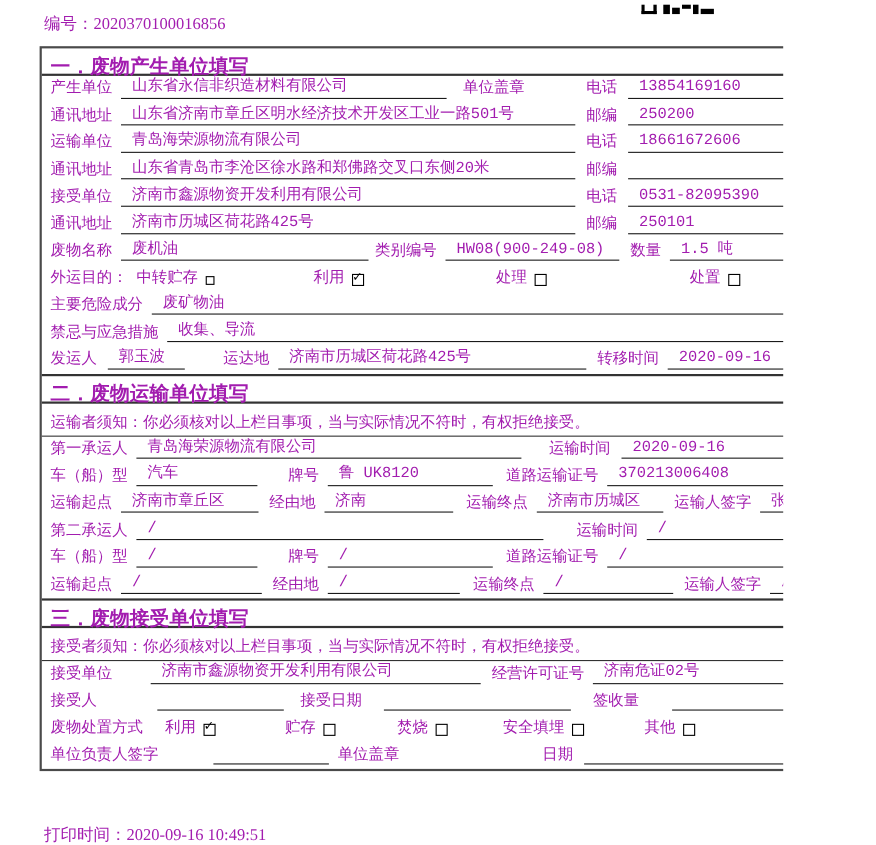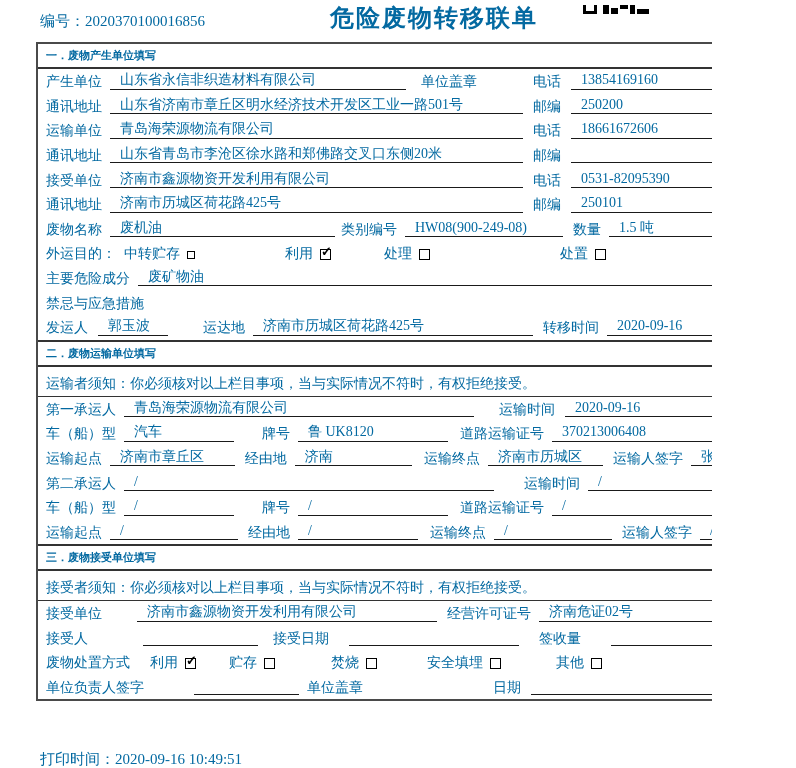--- a/index.html
+++ b/index.html
@@ -1,42 +1,42 @@
 <!DOCTYPE html>
 <html><head>
 <meta charset="utf-8">
 <style>
   html,body { margin:0; padding:0; background:#fff; }
   .page {
     position:relative; width:712px; height:768px; background:#ffffff;
-    font-family:"Liberation Serif","DejaVu Serif",serif; color:#0369a1;
+    font-family:"Liberation Serif","DejaVu Serif",serif; color:#a21caf;
     overflow:hidden;
   }
   .page-edge { position:absolute; left:790px; top:0; width:1px; height:768px; background:#9a9a9a; }
 
   
   .serial { position:absolute; left:40px; top:12px; font-size:15px; white-space:nowrap; }
   .doc-title { position:absolute; left:330px; top:2px; font-size:24px; font-weight:bold; letter-spacing:2px; white-space:nowrap; }
   .qr-frag { position:absolute; left:583px; top:0; }
 
   
   .form-table {
     position:absolute; left:36px; top:42px; width:721px; box-sizing:border-box;
     border:2px solid #4a4a4a; background:#fff;
   }
   .section { box-sizing:border-box; }
   .section.bordered { border-top:2px solid #333; }
   .sec-title {
     height:25px; box-sizing:border-box; padding:4px 8px 0 8px;
-    font-weight:bold; font-size:11px; border-bottom:2px solid #333;
+    font-weight:bold; font-size:18px; border-bottom:2px solid #333;
     font-family:"Liberation Sans","DejaVu Sans",sans-serif;
   }
   .row {
     display:flex; align-items:flex-end; height:24.6px; box-sizing:border-box;
-    padding:0 10px 4px 8px; font-size:14px; line-height:1.1; white-space:nowrap;
+    padding:0 10px 4px 8px; font-size:14px; line-height:1.1; white-space:nowrap;font-family:Liberation Mono, monospace;
   }
   .row-notice {
     height:30px; box-sizing:border-box; padding:8px 8px 0 8px;
     font-size:14px; border-bottom:1.5px solid #333; white-space:nowrap;
   }
   .lbl { white-space:nowrap; }
   .u {
     display:inline-block; box-sizing:border-box; border-bottom:1px solid #1a1a1a;
     padding:0 2px 1px 10px; white-space:nowrap; overflow:visible; min-height:15px;
   }
@@ -48,39 +48,38 @@
   .cb-sm { width:8px; height:8px; margin-bottom:3px; }
   .cb.checked::after {
     content:"\2713"; position:absolute; left:0px; top:-5px;
     font-size:13px; font-weight:bold; color:#000;
   }
   .footer { position:absolute; left:40px; top:750px; font-size:15px; white-space:nowrap; }
 
   
   .ml6{margin-left:6px}.ml8{margin-left:8px}.ml10{margin-left:10px}.ml12{margin-left:12px}
   .ml15{margin-left:15px}.ml18{margin-left:28px}.ml20{margin-left:20px}.ml25{margin-left:25px}
-  .ml30{margin-left:30px}.ml35{margin-left:35px}.ml40{margin-left:56px}.ml45{margin-left:33px}
-  .ml50{margin-left:50px}.ml55{margin-left:55px}.ml85{margin-left:53px}.ml90{margin-left:90px}
+  .ml30{margin-left:30px}.ml35{margin-left:35px}.ml40{margin-left:56px}.ml45{margin-left:63px}
+  .ml50{margin-left:50px}.ml55{margin-left:55px}.ml85{margin-left:120px}.ml90{margin-left:90px}
   .ml130{margin-left:130px}
   .w70{width:70px}.w95{width:95px}.w105{width:105px}.w110{width:110px}.w115{width:115px}
   .w118{width:118px}.w120{width:120px}.w128{width:128px}.w140{width:140px}
   .w150{width:150px}.w158{width:158px}.w170{width:170px}.w225{width:225px}.w280{width:280px}
   .w296{width:296px}.w300{width:300px}.w350{width:350px}.w370{width:370px}
   .right-group { width:212px; flex:none; display:flex; align-items:flex-end; margin-left:10px; }
   .right-group .lbl { margin-right:10px; }
   .spacer { flex:1 1 auto; }
 </style>
 </head>
 <body>
 
 <div class="page">
   <div class="page-edge"></div>
 
   <div class="serial"><span>编号：</span><span>2020370100016856</span></div>
-  <div class="doc-title">危险废物转移联单</div>
   <div class="qr-frag">
     <svg width="68" height="9" viewBox="0 0 68 9" xmlns="http://www.w3.org/2000/svg">
       <g fill="#000">
         <rect x="0" y="0" width="3" height="9"></rect>
           <rect x="11" y="0" width="3" height="9"></rect>
           <rect x="0" y="6" width="14" height="3"></rect>
         <rect x="20" y="0" width="6" height="9"></rect>
           <rect x="28" y="3" width="7" height="6"></rect>
         <rect x="37" y="0" width="8" height="4"></rect>
           <rect x="47" y="0" width="5" height="9"></rect>
@@ -172,20 +171,21 @@
         <span class="cb"></span>
       </div>
 
       <div class="row">
         <span class="lbl">主要危险成分</span>
         <span class="u grow ml8">废矿物油</span>
       </div>
 
       <div class="row">
         <span class="lbl">禁忌与应急措施</span>
+        <span class="u grow ml8">收集、导流</span>
       </div>
 
 
       <div class="row">
         <span class="lbl">发运人</span>
         <span class="u w70 ml10">郭玉波</span>
         <span class="lbl ml35">运达地</span>
         <span class="u w280 ml8">济南市历城区荷花路425号</span>
         <span class="lbl ml10">转移时间</span>
         <span class="u grow ml8">2020-09-16</span>

